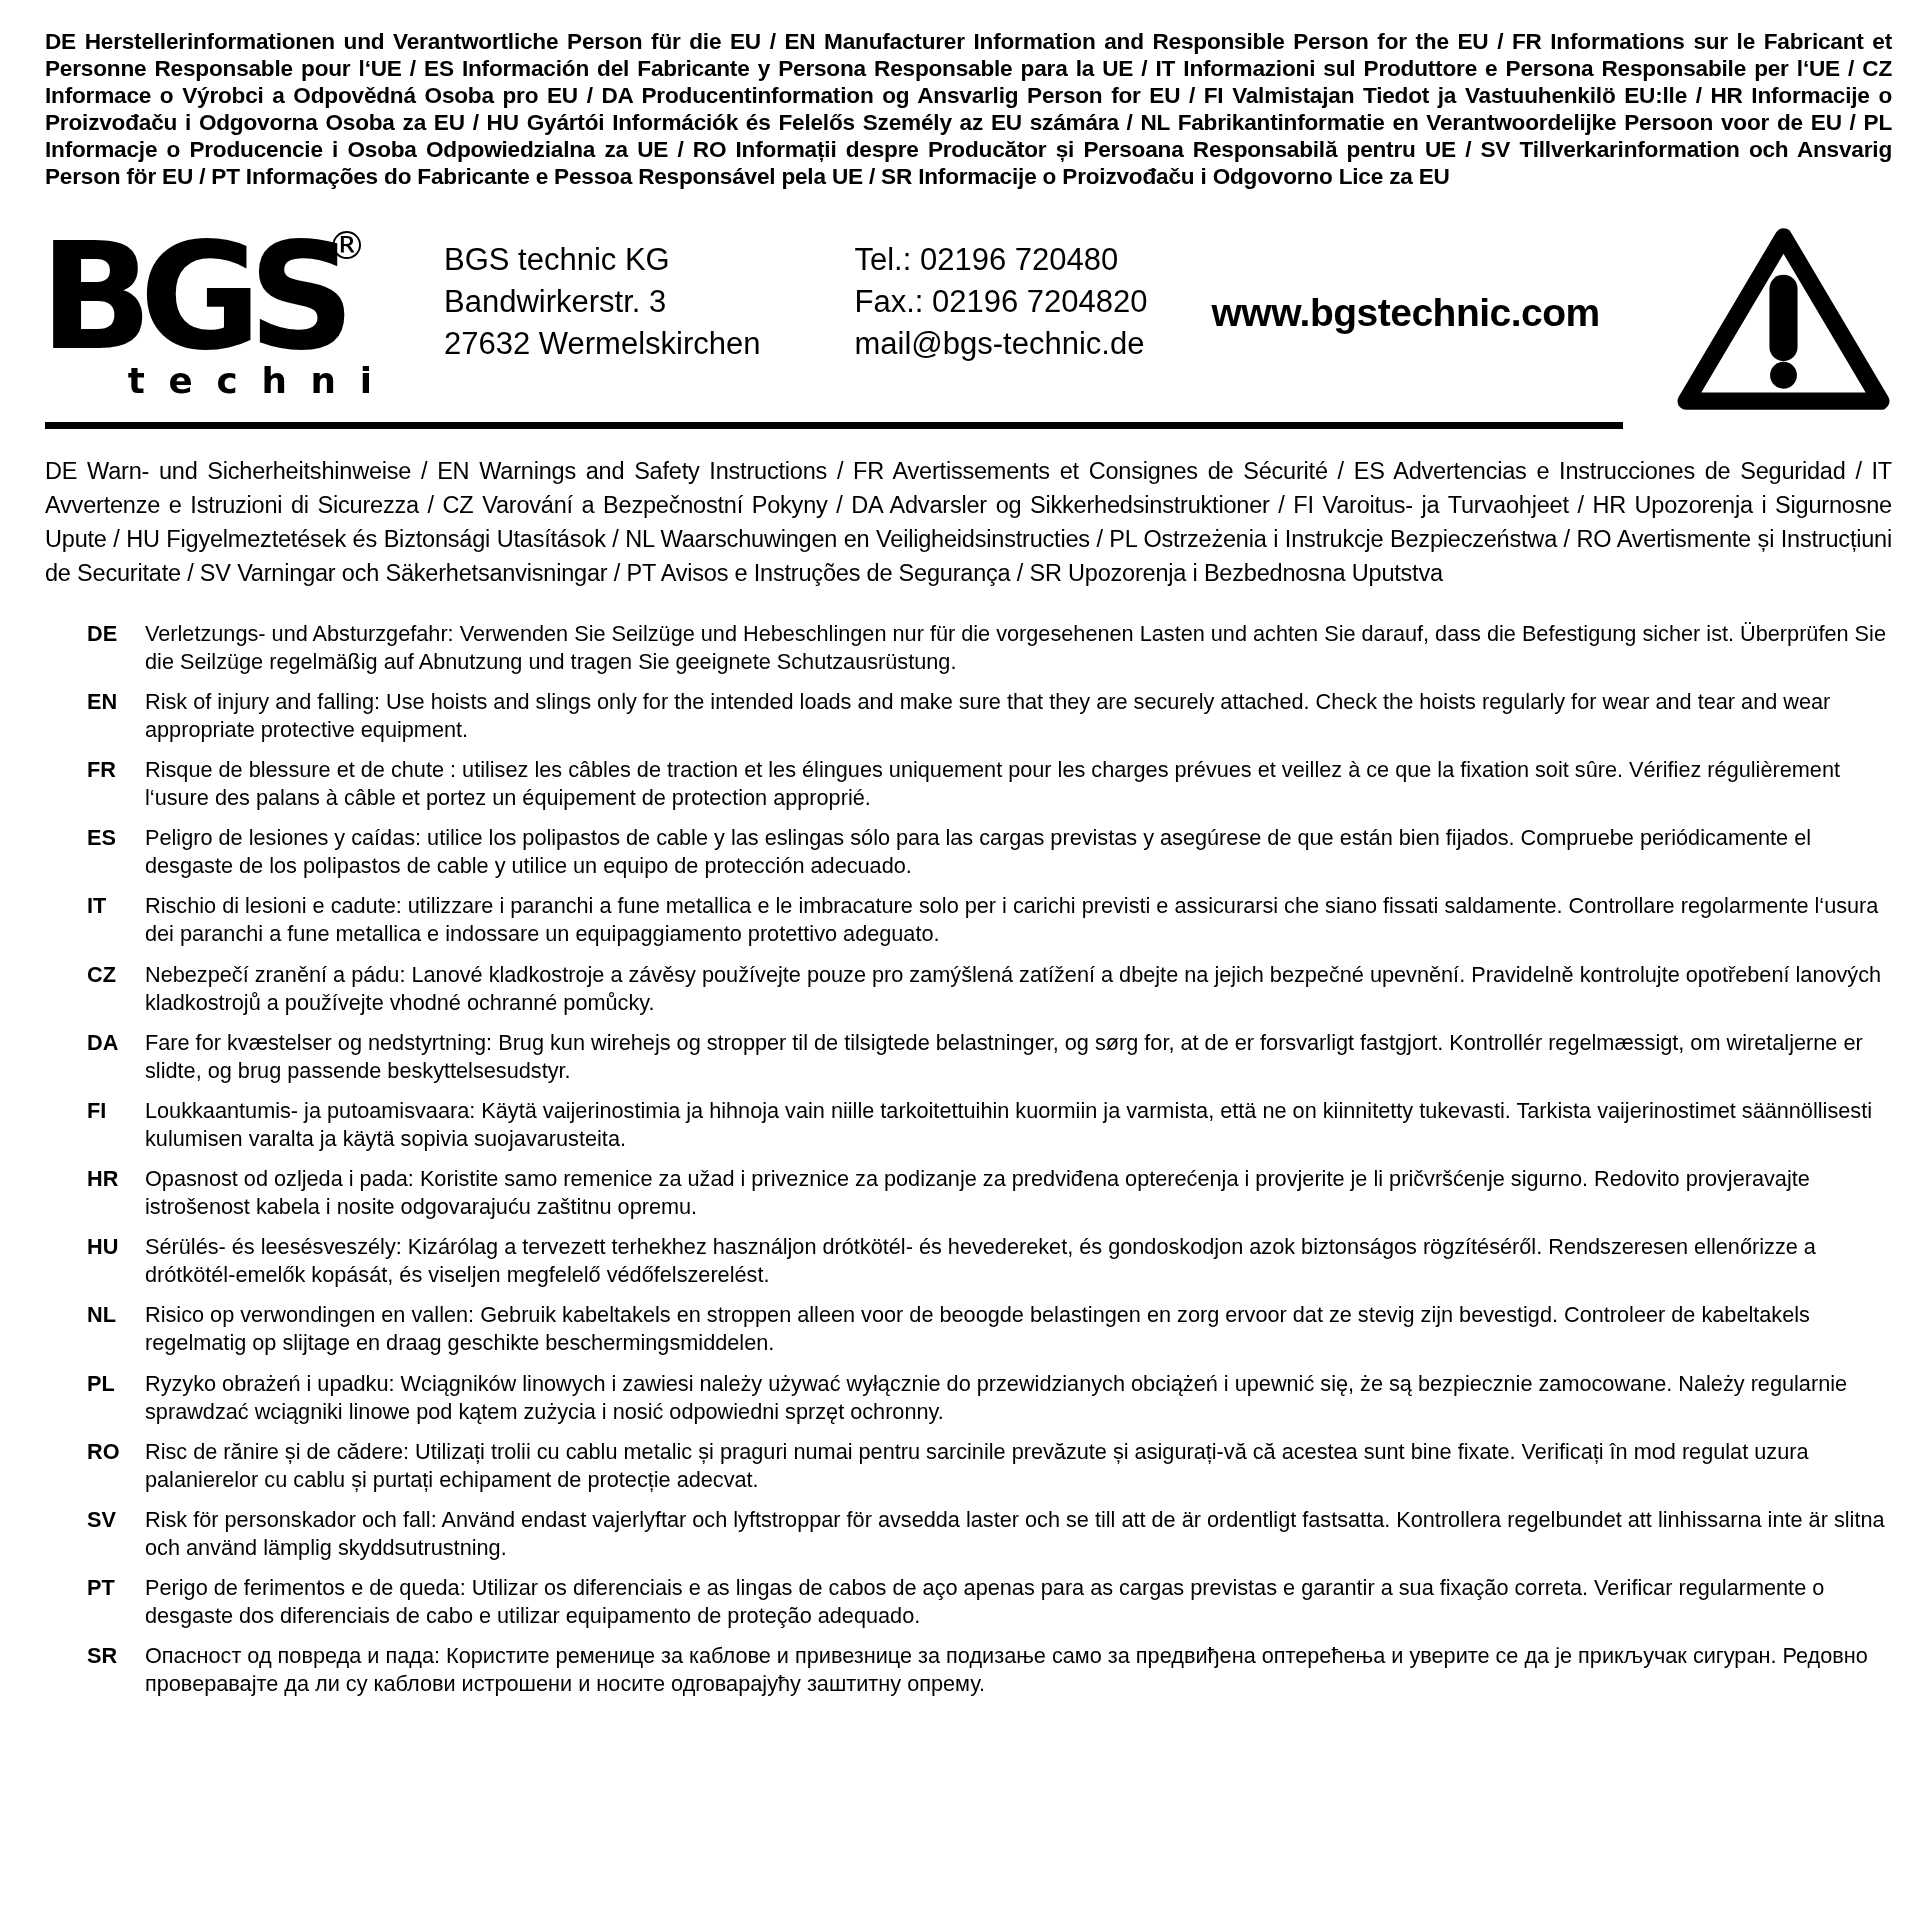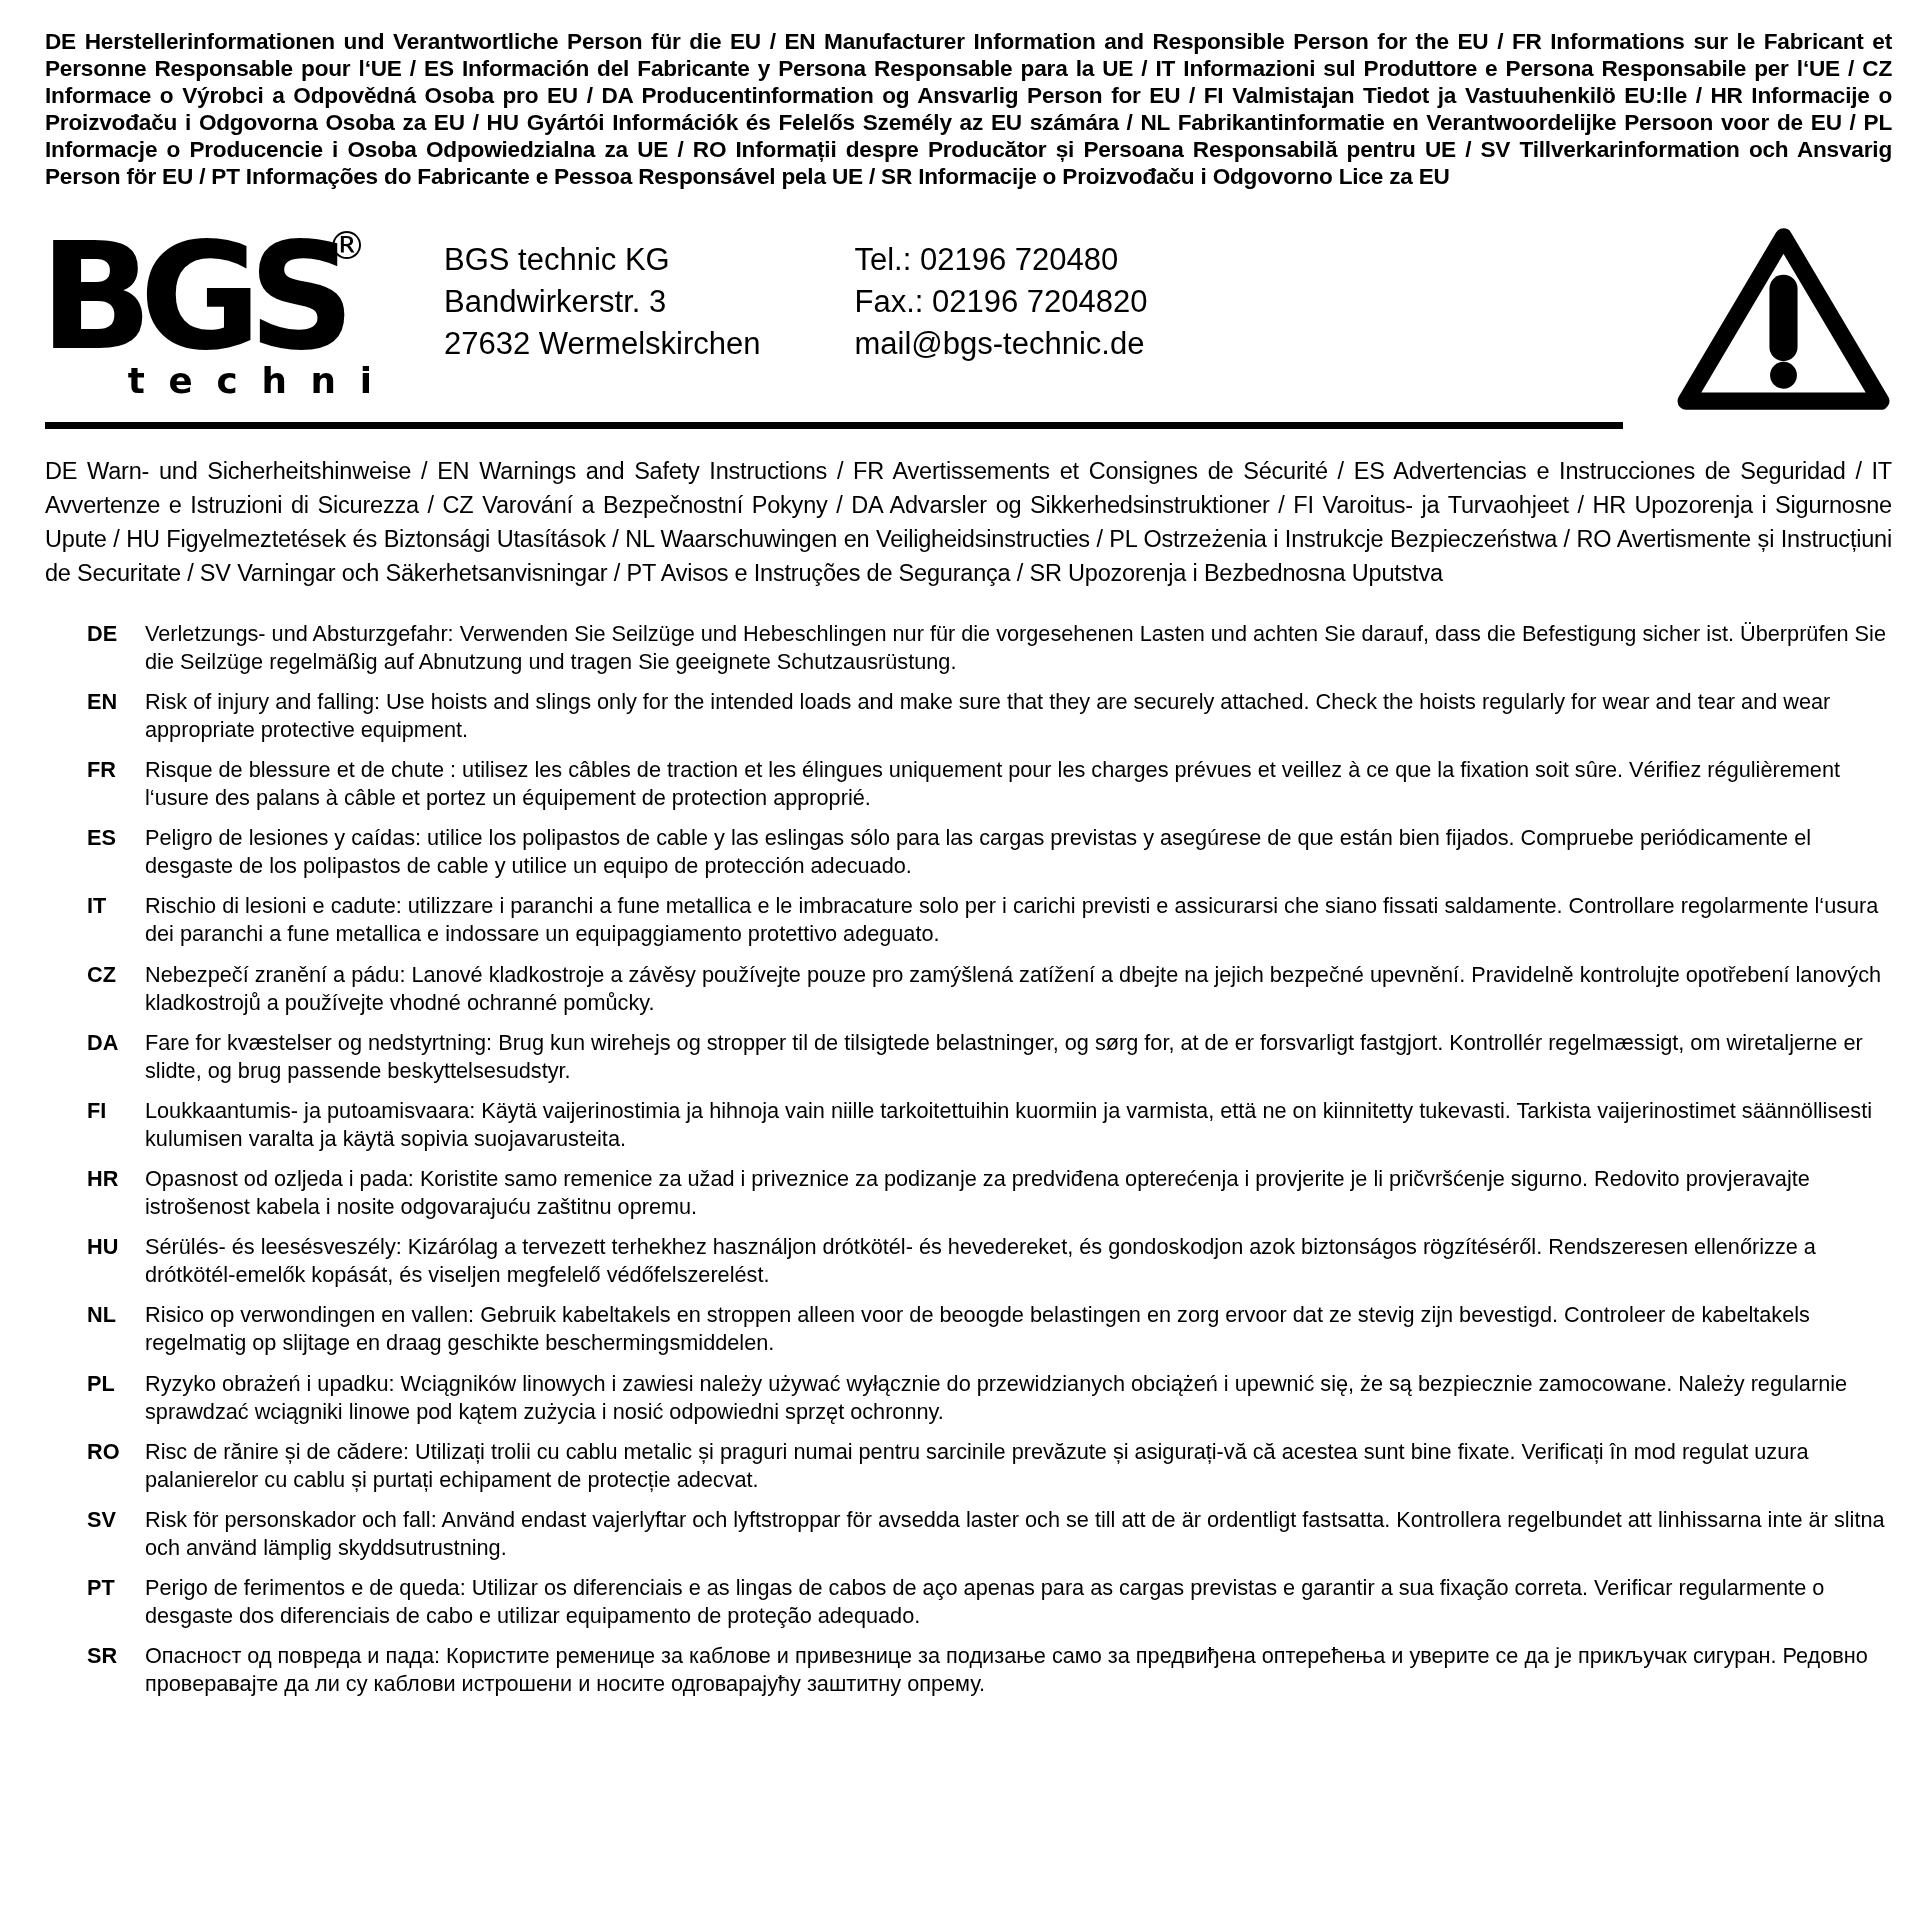--- a/index.html
+++ b/index.html
@@ -94,20 +94,21 @@
       <div>Bandwirkerstr. 3</div>
       <div>27632 Wermelskirchen</div>
     </div>
 
     <div class="contact-col">
       <div>Tel.: 02196 720480</div>
       <div>Fax.: 02196 7204820</div>
       <div>mail@bgs-technic.de</div>
     </div>
 
+    <div class="website">www.bgstechnic.com</div>
 
     <div class="triangle-wrap">
       <svg width="217" height="186" viewBox="0 0 100 86">
         <path d="M50 5 L95 81 L5 81 Z" fill="none" stroke="#000" stroke-width="8" stroke-linejoin="round"></path>
         <path d="M50 29 L50 56" stroke="#000" stroke-width="13" stroke-linecap="round" fill="none"></path>
         <circle cx="50" cy="69" r="6.2" fill="#000"></circle>
       </svg>
     </div>
 
   </div>

